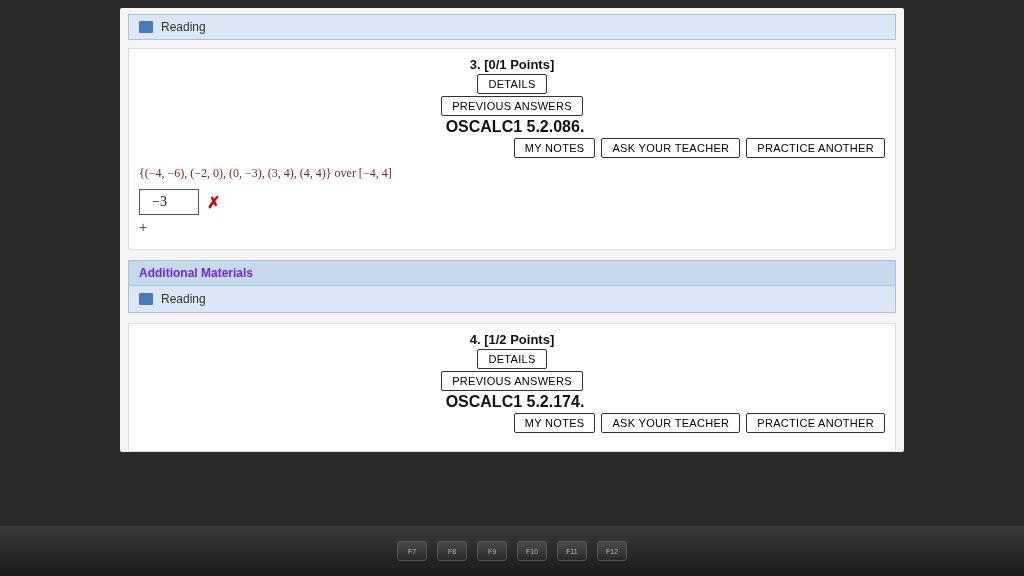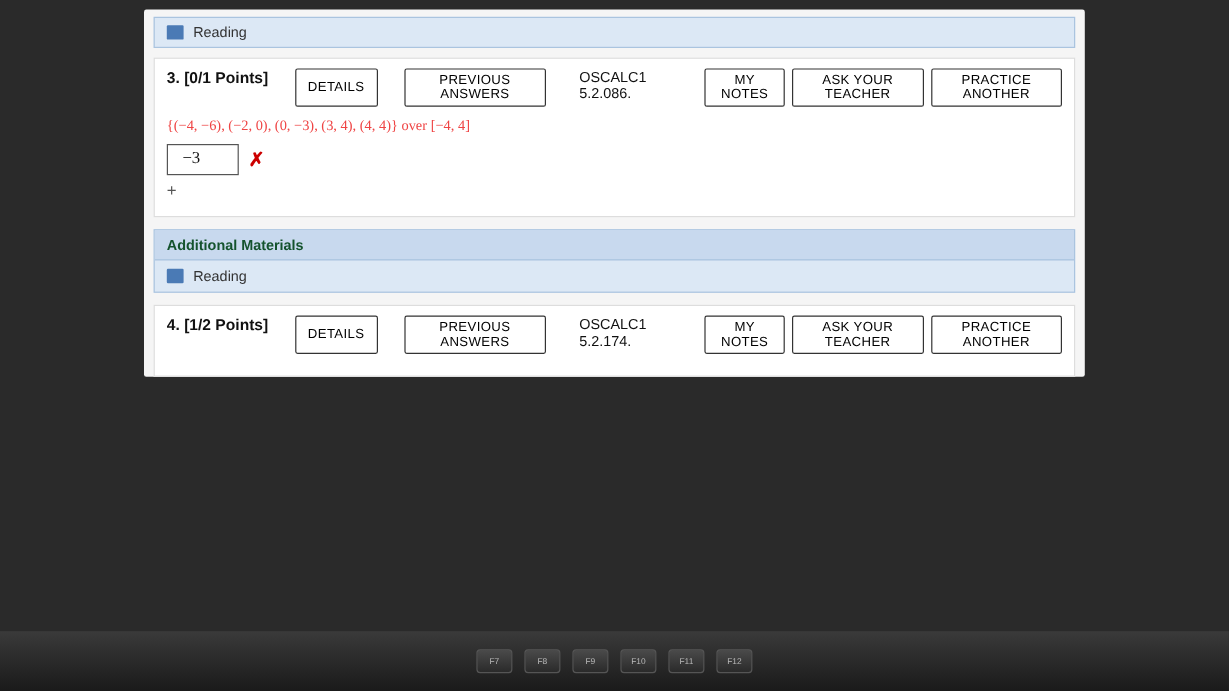--- a/index.html
+++ b/index.html
@@ -48,64 +48,66 @@
     
     .question-section {
       background: #fff;
       margin: 8px 8px 0 8px;
       padding: 8px 10px 10px 10px;
       border: 1px solid #ddd;
     }
 
     .question-header {
       display: flex;
-      gap: 22px;
+      align-items: center;
+      gap: 2px;
       margin-bottom: 8px;
+      flex-direction: column;
     }
 
     .question-label {
       font-weight: bold;
       font-size: 13px;
       white-space: nowrap;
     }
 
     .btn {
       border: 1.5px solid #333;
       background: #fff;
       padding: 3px 10px;
       font-size: 11px;
       font-weight: normal;
       cursor: pointer;
       border-radius: 2px;
       letter-spacing: 0.3px;
     }
 
     .oscalc-label {
-      font-size: 12px;
-      font-weight: normal;
+      font-size: 16px;
+      font-weight: bold;
       margin-left: 6px;
     }
 
     .right-buttons {
       margin-left: auto;
       display: flex;
       gap: 6px;
     }
 
     .question-body {
       font-size: 11.5px;
       color: #222;
       line-height: 1.5;
       margin-bottom: 6px;
     }
 
     .math-points {
       font-family: 'Times New Roman', serif;
       font-size: 12px;
-      color: #ef4444;
+      color: #7f1d1d;
       margin-bottom: 8px;
     }
 
     .answer-row {
       display: flex;
       align-items: center;
       gap: 8px;
       margin-top: 4px;
     }
 
@@ -130,21 +132,21 @@
       background: #dce8f5;
       border: 1px solid #aac4df;
       margin: 10px 8px 0 8px;
     }
 
     .additional-header {
       background: #c8d9ee;
       padding: 5px 10px;
       font-size: 12px;
       font-weight: bold;
-      color: #14532d;
+      color: #6d28d9;
       border-bottom: 1px solid #aac4df;
     }
 
     .additional-body {
       padding: 6px 10px;
       display: flex;
       align-items: center;
       gap: 8px;
       font-size: 12px;
       color: #333;

